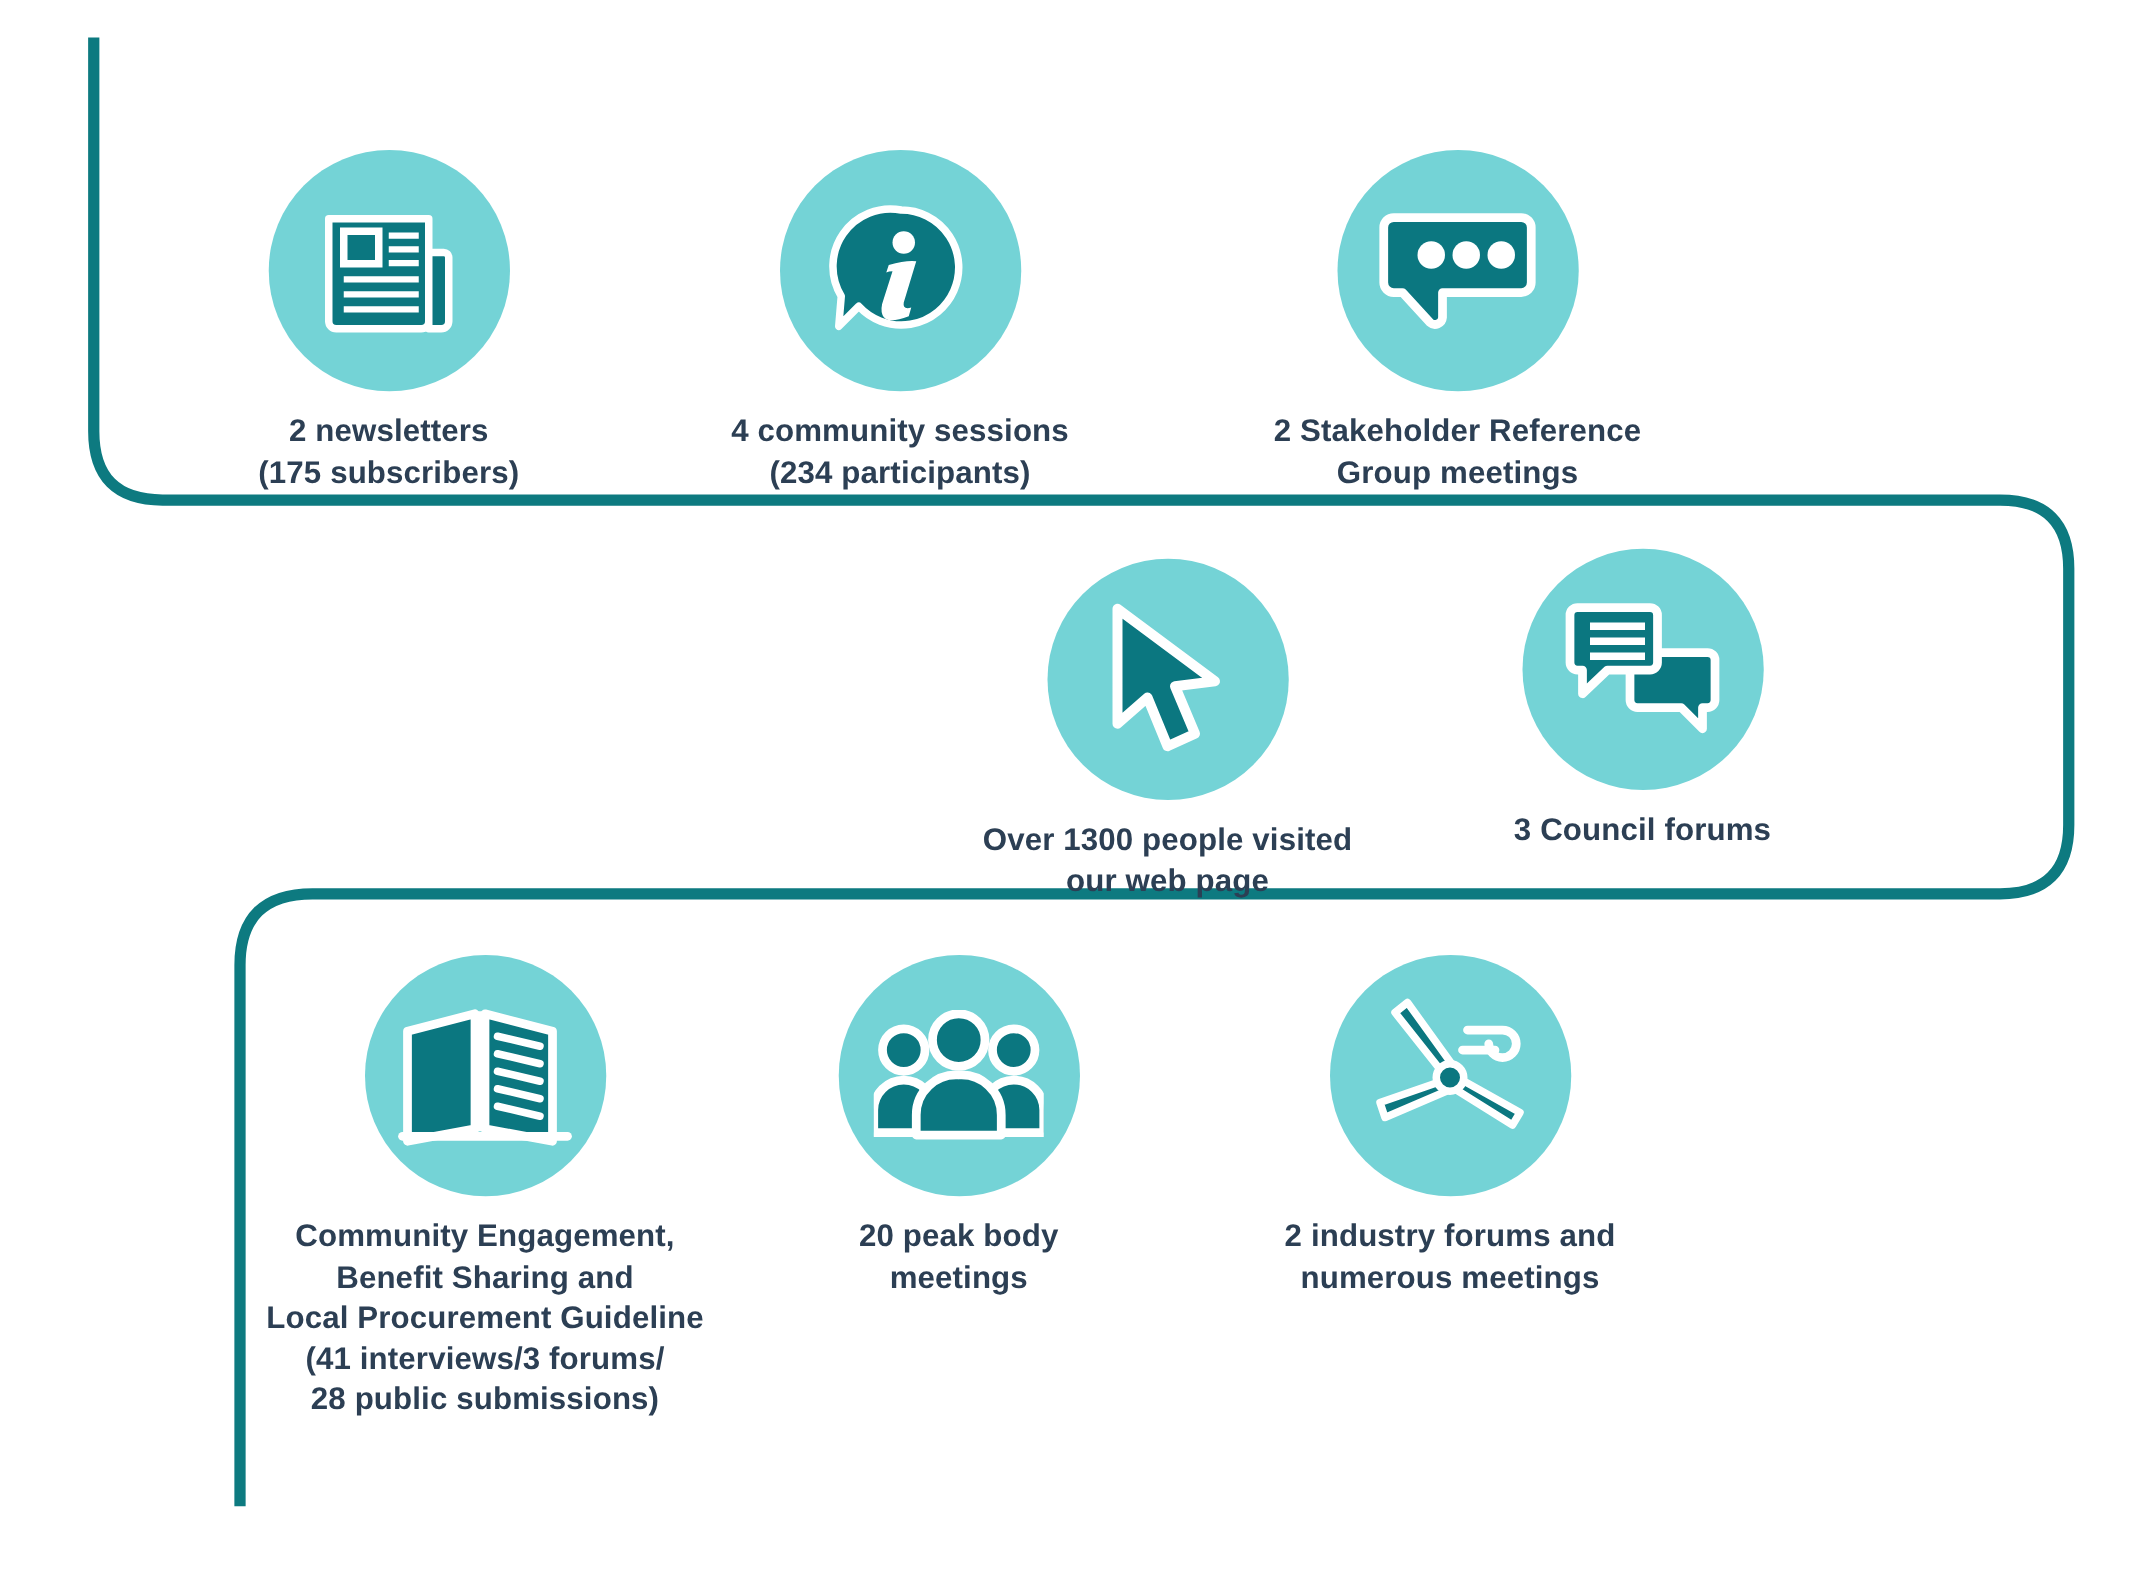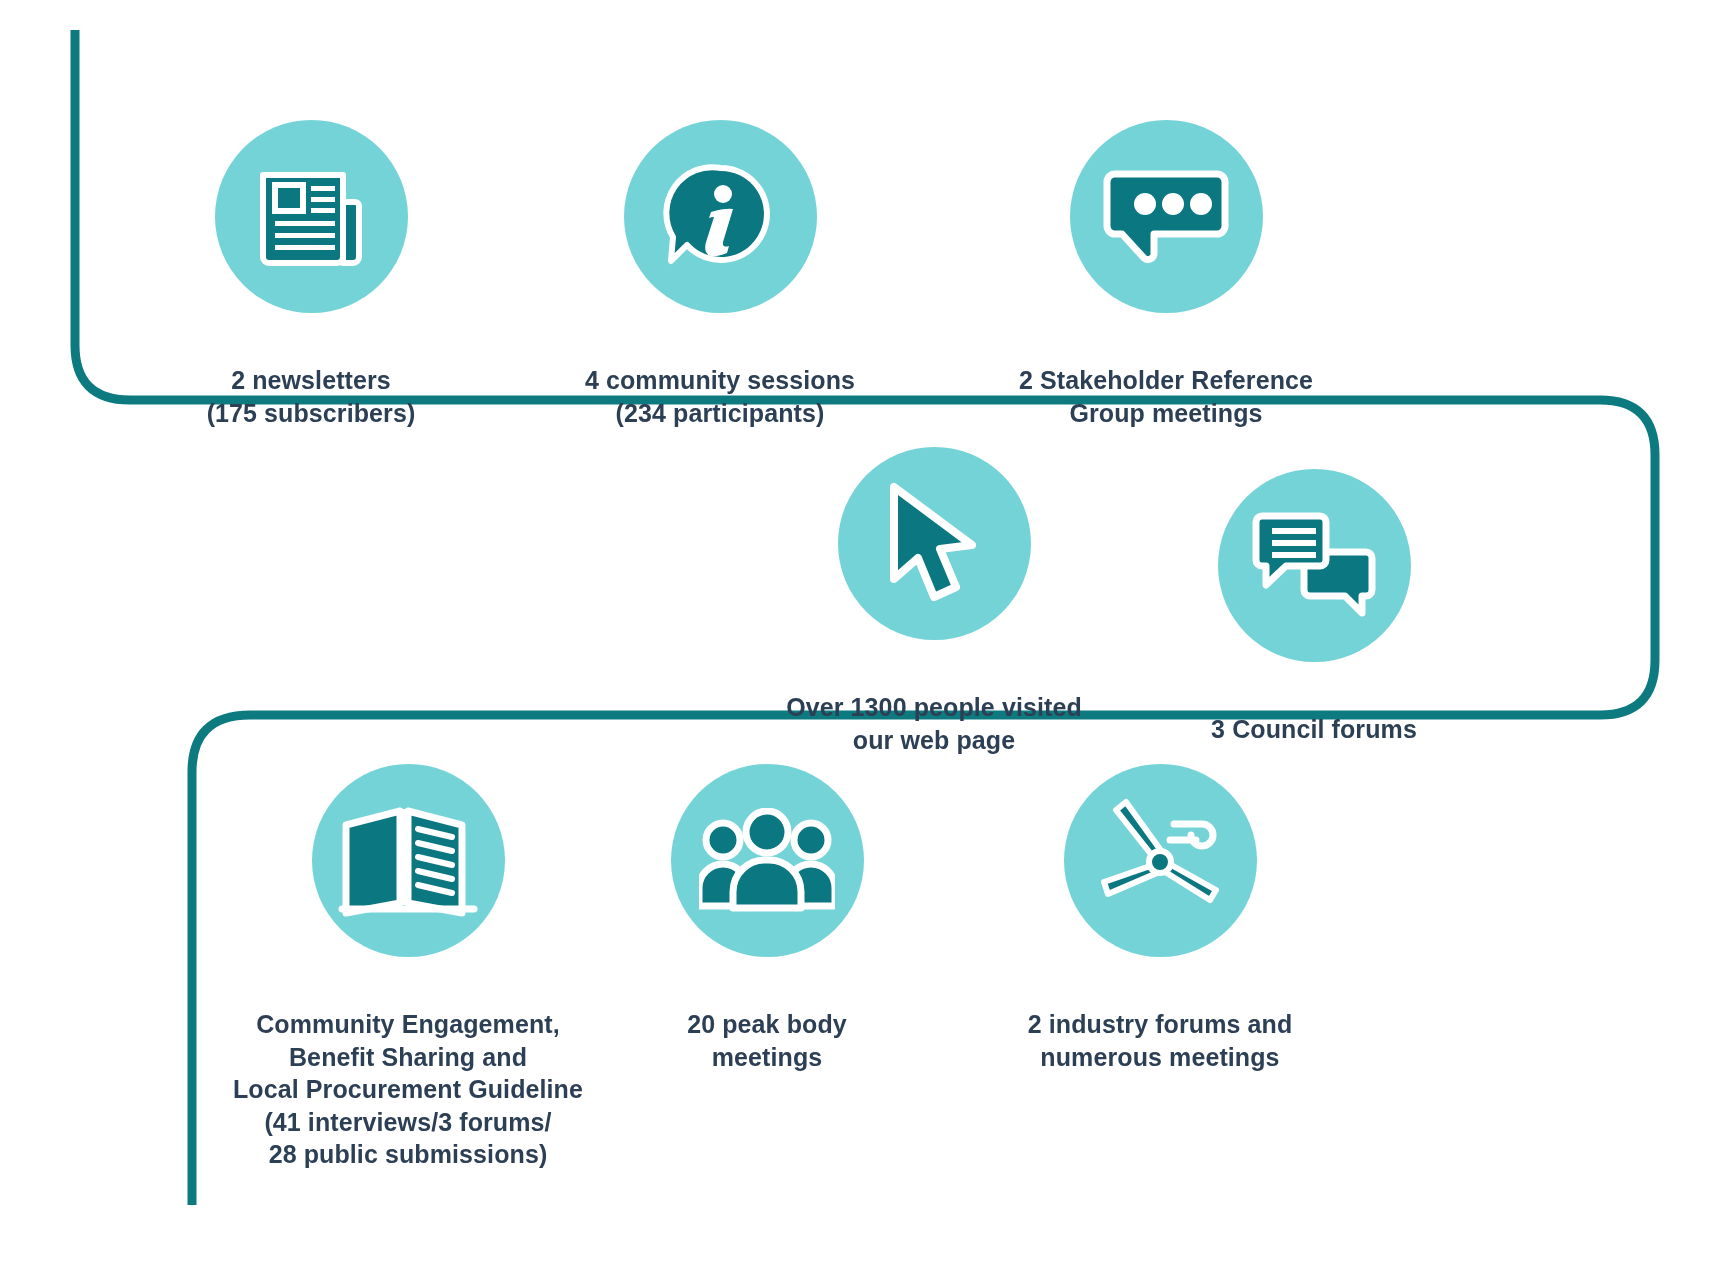--- a/index.html
+++ b/index.html
@@ -5,21 +5,21 @@
   html,body{margin:0;padding:0;}
   body{
     width:1722px;height:1261px;
     background:#ffffff;
     font-family:"Liberation Sans", sans-serif;
     overflow:hidden;
     position:relative;
   }
   #stage{position:absolute;left:0;top:0;width:1722px;height:1261px;}
   #track{position:absolute;left:0;top:0;width:1722px;height:1261px;}
-  .node{position:absolute;display:flex;flex-direction:column;align-items:center;gap:35px;}
+  .node{position:absolute;display:flex;flex-direction:column;align-items:center;}
   .bubble{
     border-radius:50%;
     background:#74d3d6;
     display:flex;align-items:center;justify-content:center;
     position:relative;
   }
   .label{
     margin-top:16px;
     text-align:center;
     color:#2c3f54;
@@ -107,36 +107,36 @@
       <span>
         <svg width="116" height="130" viewBox="0 0 116 130">
           <path d="M18 8 L18 100 L42 79 L58 118 L80 108 L64 70 L96 66 Z" fill="#0b7780" stroke="#ffffff" stroke-width="8" stroke-linejoin="round"></path>
         </svg>
       </span>
     </div>
     <div class="label s-lg">Over 1300 people visited
 our web page</div>
   </div>
 
-  <div class="node" style="left:1114px;top:469px;width:400px;">
+  <div class="node" style="left:1114px;top:439px;width:400px;">
     <div class="bubble" style="width:193px;height:193px;">
       <span>
         <svg width="128" height="116" viewBox="0 0 128 116">
           <path d="M60 44 h56 a6 6 0 0 1 6 6 v32 a6 6 0 0 1 -6 6 h-4 l0 17 l-17 -17 h-35 a6 6 0 0 1 -6 -6 v-32 a6 6 0 0 1 6 -6 z" fill="#0b7780" stroke="#ffffff" stroke-width="7" stroke-linejoin="round"></path>
           <path d="M12 8 h58 a6 6 0 0 1 6 6 v38 a6 6 0 0 1 -6 6 h-34 l-20 19 l0 -19 h-4 a6 6 0 0 1 -6 -6 v-38 a6 6 0 0 1 6 -6 z" fill="#0b7780" stroke="#ffffff" stroke-width="7" stroke-linejoin="round"></path>
           <rect x="22" y="20" width="44" height="6" fill="#ffffff"></rect>
           <rect x="22" y="32" width="44" height="6" fill="#ffffff"></rect>
           <rect x="22" y="44" width="44" height="6" fill="#ffffff"></rect>
         </svg>
       </span>
     </div>
     <div class="label s-lg">3 Council forums</div>
   </div>
 
-  <div class="node" style="left:188px;top:764px;width:400px;margin-left:20px;">
+  <div class="node" style="left:188px;top:764px;width:400px;">
     <div class="bubble" style="width:193px;height:193px;">
       <span>
         <svg width="140" height="124" viewBox="0 0 140 124">
           <path d="M8 26 L62 12 L62 104 L8 114 Z" fill="#0b7780" stroke="#ffffff" stroke-width="7" stroke-linejoin="round"></path>
           <path d="M70 12 L124 26 L124 114 L70 104 Z" fill="#0b7780" stroke="#ffffff" stroke-width="7" stroke-linejoin="round"></path>
           <rect x="60" y="10" width="12" height="96" fill="#ffffff"></rect>
           <g stroke="#ffffff" stroke-width="6" stroke-linecap="round">
             <line x1="80" y1="30" x2="114" y2="38"></line>
             <line x1="80" y1="44" x2="114" y2="52"></line>
             <line x1="80" y1="58" x2="114" y2="66"></line>

